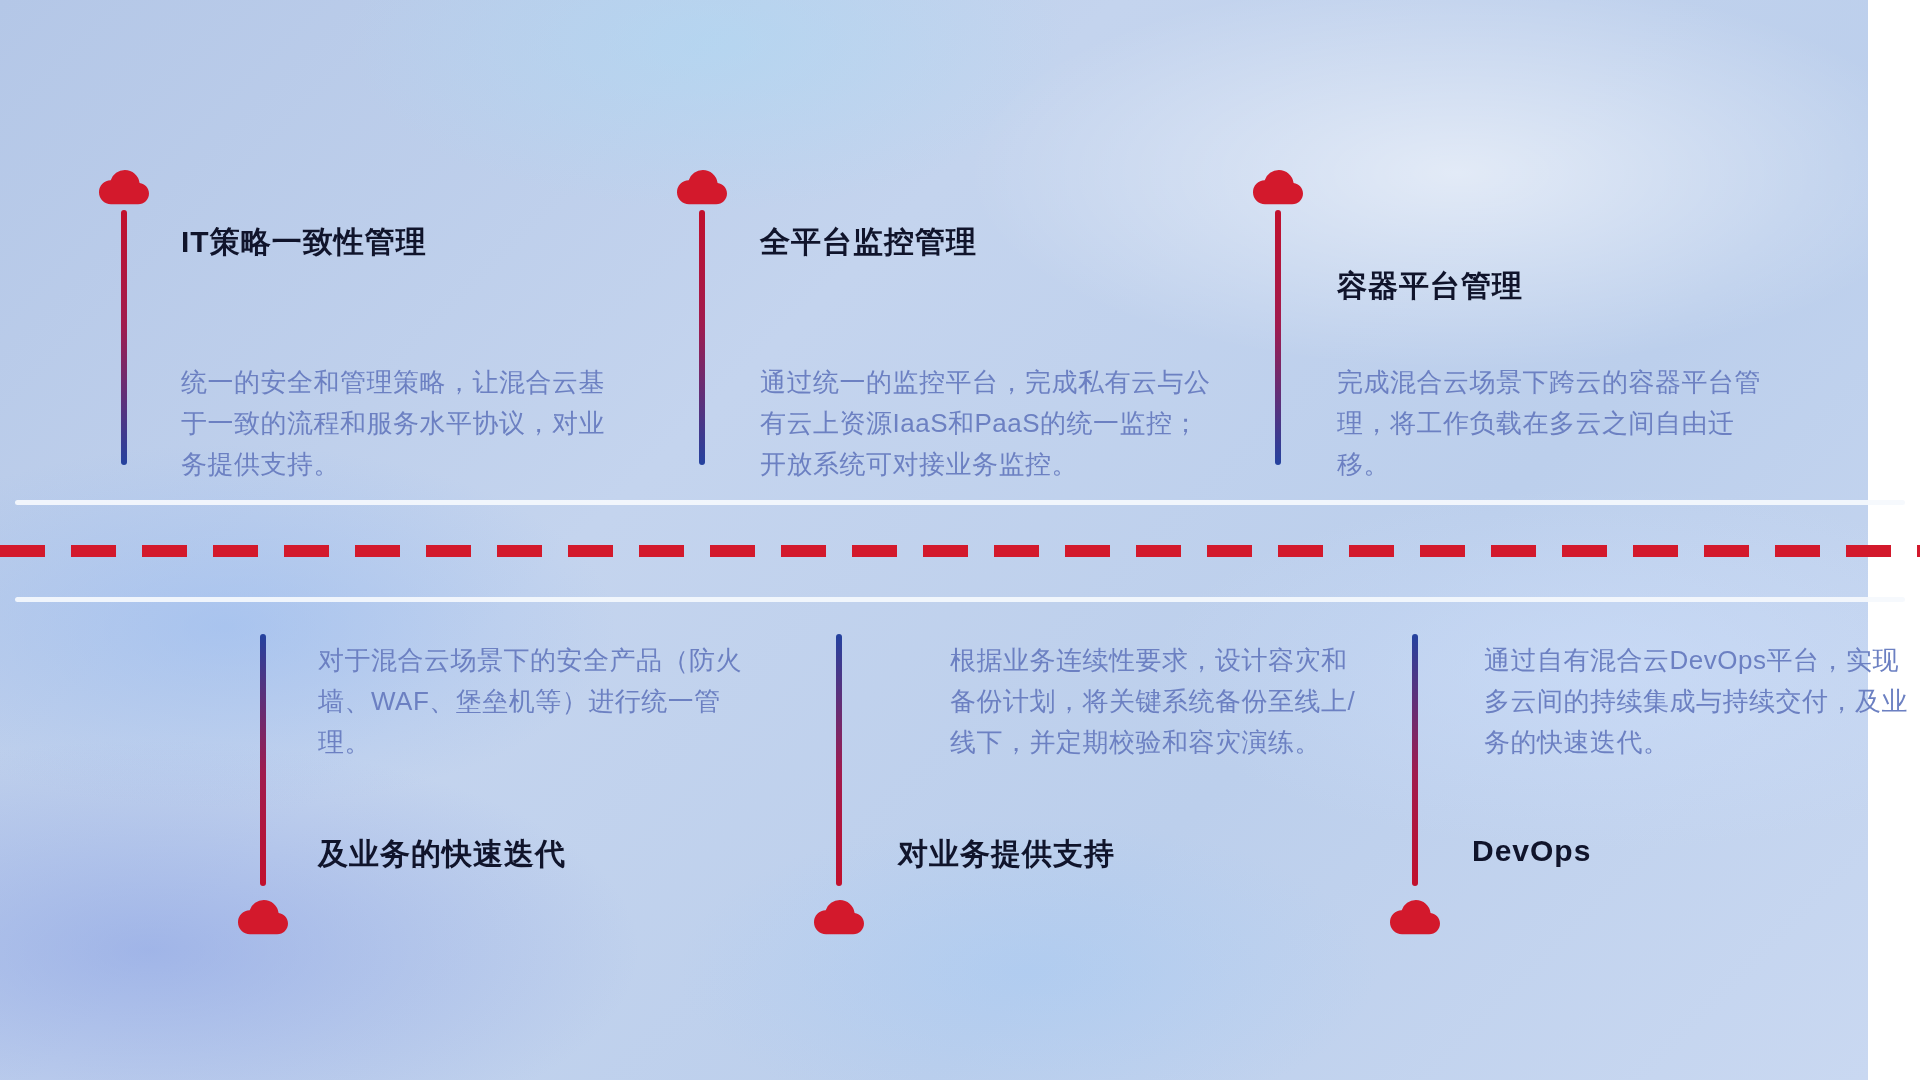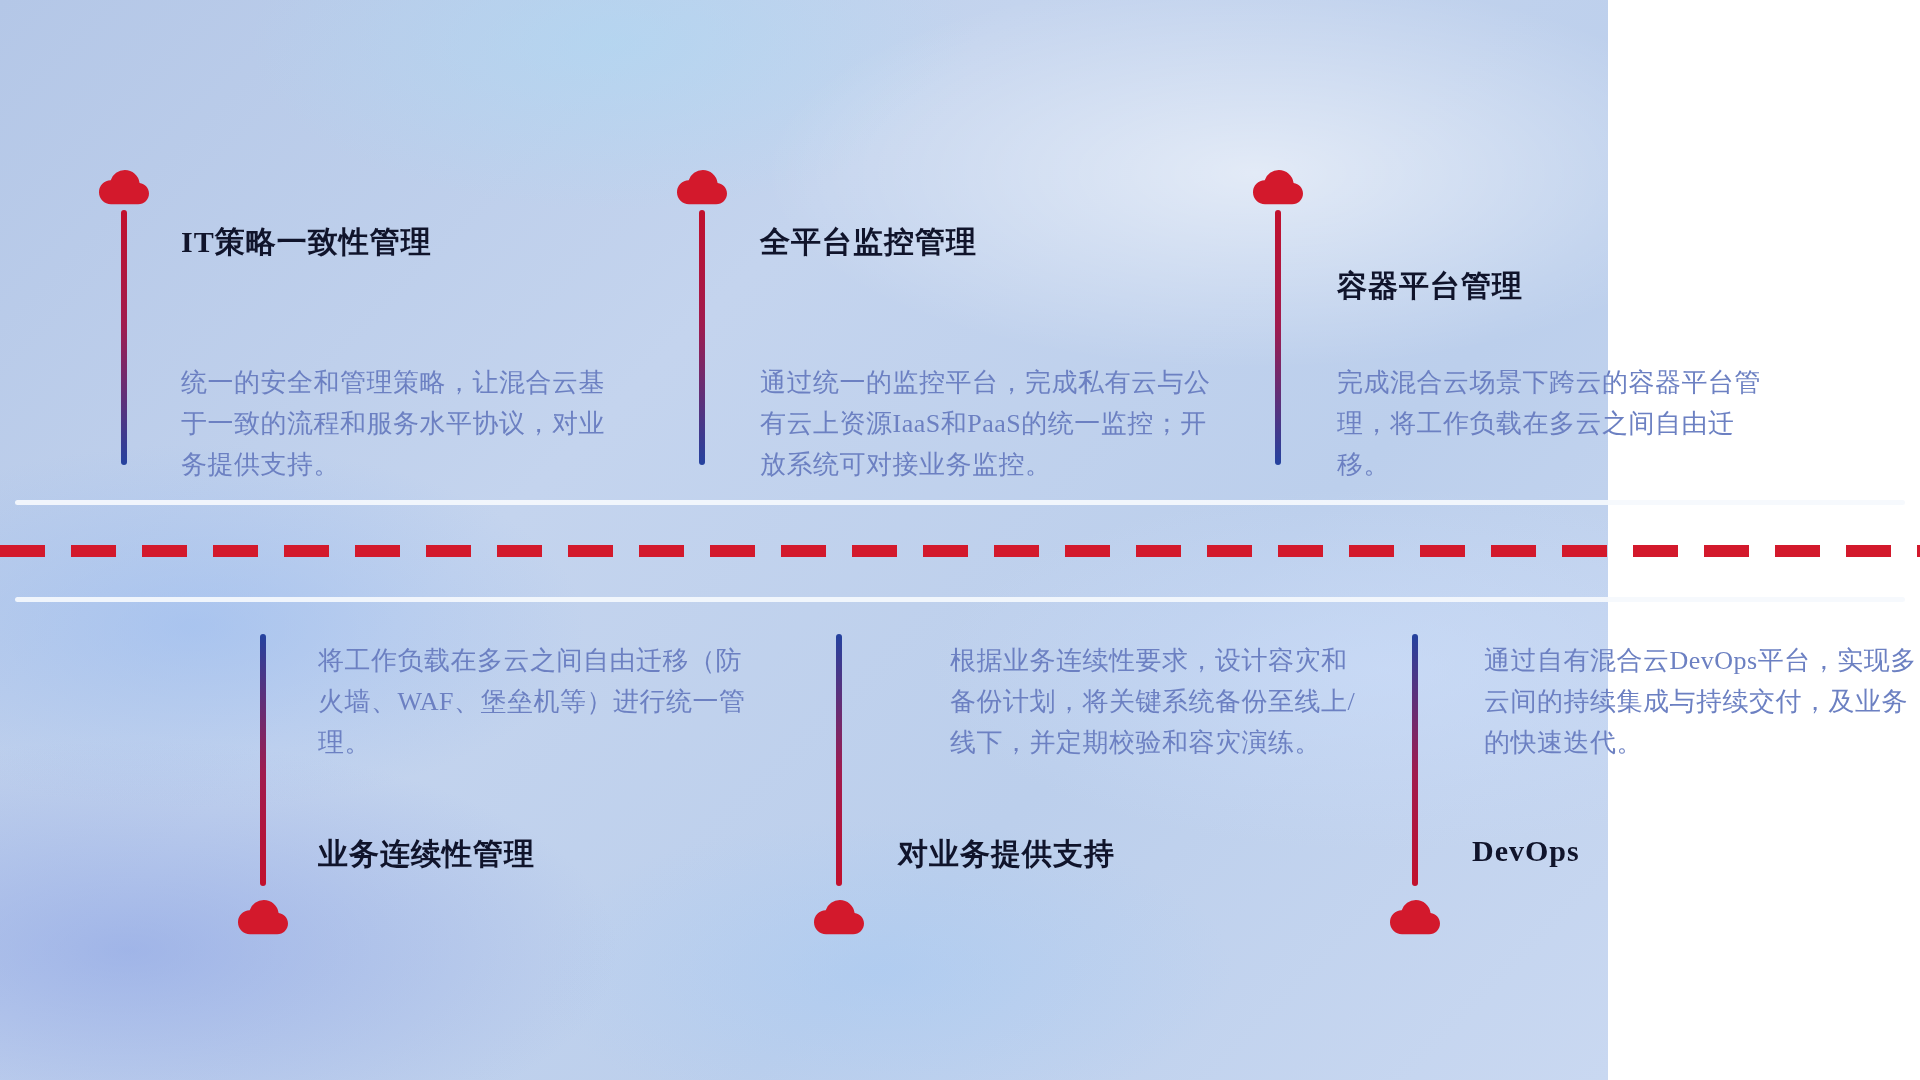--- a/index.html
+++ b/index.html
@@ -2,31 +2,30 @@
 <html><head>
 <meta charset="utf-8">
 <style>
   * { margin: 0; padding: 0; box-sizing: border-box; }
   html, body { width: 1920px; height: 1080px; overflow: hidden; }
   body {
     font-family: "Liberation Sans", "DejaVu Sans", sans-serif;
   }
   .stage {
     position: relative;
-    width: 1608px;
+    width: 1868px;
     height: 1080px;
     background:
       radial-gradient(ellipse 700px 280px at 78% 16%, rgba(255,255,255,0.55), transparent 70%),
       radial-gradient(ellipse 520px 240px at 38% 4%, rgba(170,220,245,0.45), transparent 70%),
       radial-gradient(ellipse 560px 260px at 12% 58%, rgba(150,185,240,0.55), transparent 70%),
       radial-gradient(ellipse 700px 300px at 8% 88%, rgba(125,150,225,0.5), transparent 70%),
       radial-gradient(ellipse 650px 260px at 86% 62%, rgba(205,222,250,0.6), transparent 70%),
       radial-gradient(ellipse 500px 220px at 55% 90%, rgba(160,200,245,0.4), transparent 70%),
       linear-gradient(135deg, #b4c7e7 0%, #c4d4ee 38%, #bccfec 68%, #c9d8f1 100%);
-    font-family: Liberation Serif, serif;
   }
 
   
   .solid-rail {
     position: absolute;
     left: 15px;
     width: 1890px;
     height: 5px;
     background: rgba(245,248,253,0.92);
     border-radius: 3px;
@@ -124,22 +123,22 @@
     <div class="item-desc" style="left:1337px; top:362px; width:440px;">完成混合云场景下跨云的容器平台管理，将工作负载在多云之间自由迁移。</div>
   </div>
 
   <div class="item">
     <span class="vline vline-bottom" style="left:260px; top:634px; height:252px;"></span>
     <span class="cloud" style="left:236px; top:898px;">
       <svg viewBox="0 0 54 38">
           <path fill="#d3192c" d="M42.6 14.9A14.9 14.9 0 0 0 27.9 2 14.9 14.9 0 0 0 13.7 12.2 12 12 0 0 0 2 24.2C2 30.8 7.4 36.2 14 36.2h27.2c5.9 0 10.8-4.8 10.8-10.8 0-5.4-4-9.8-9.4-10.5z"></path>
         </svg>
     </span>
-    <div class="item-desc" style="left:318px; top:640px; width:430px;">将工作负载在多云之间自由迁移（防火墙、WAF、堡垒机等）进行统一管理。</div>
-    <div class="item-title" style="left:318px; top:834px;">业务连续性管理</div>
+    <div class="item-desc" style="left:318px; top:640px; width:430px;">对于混合云场景下的安全产品（防火墙、WAF、堡垒机等）进行统一管理。</div>
+    <div class="item-title" style="left:318px; top:834px;">及业务的快速迭代</div>
   </div>
 
   <div class="item">
     <span class="vline vline-bottom" style="left:836px; top:634px; height:252px;"></span>
     <span class="cloud" style="left:812px; top:898px;">
       <svg viewBox="0 0 54 38">
           <path fill="#d3192c" d="M42.6 14.9A14.9 14.9 0 0 0 27.9 2 14.9 14.9 0 0 0 13.7 12.2 12 12 0 0 0 2 24.2C2 30.8 7.4 36.2 14 36.2h27.2c5.9 0 10.8-4.8 10.8-10.8 0-5.4-4-9.8-9.4-10.5z"></path>
         </svg>
     </span>
     <div class="item-desc" style="left:950px; top:640px; width:420px;">根据业务连续性要求，设计容灾和备份计划，将关键系统备份至线上/线下，并定期校验和容灾演练。</div>

